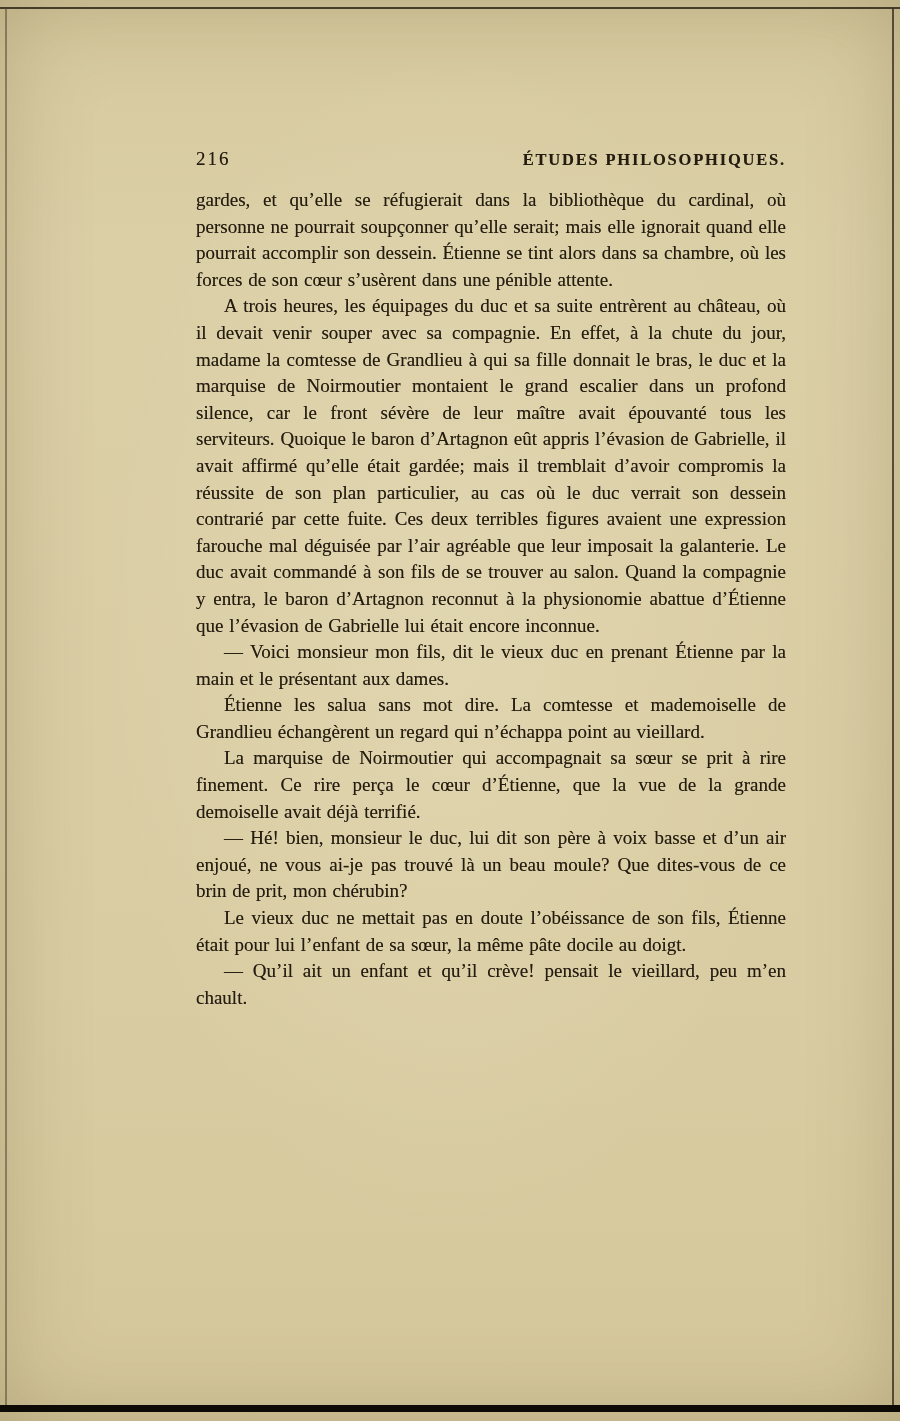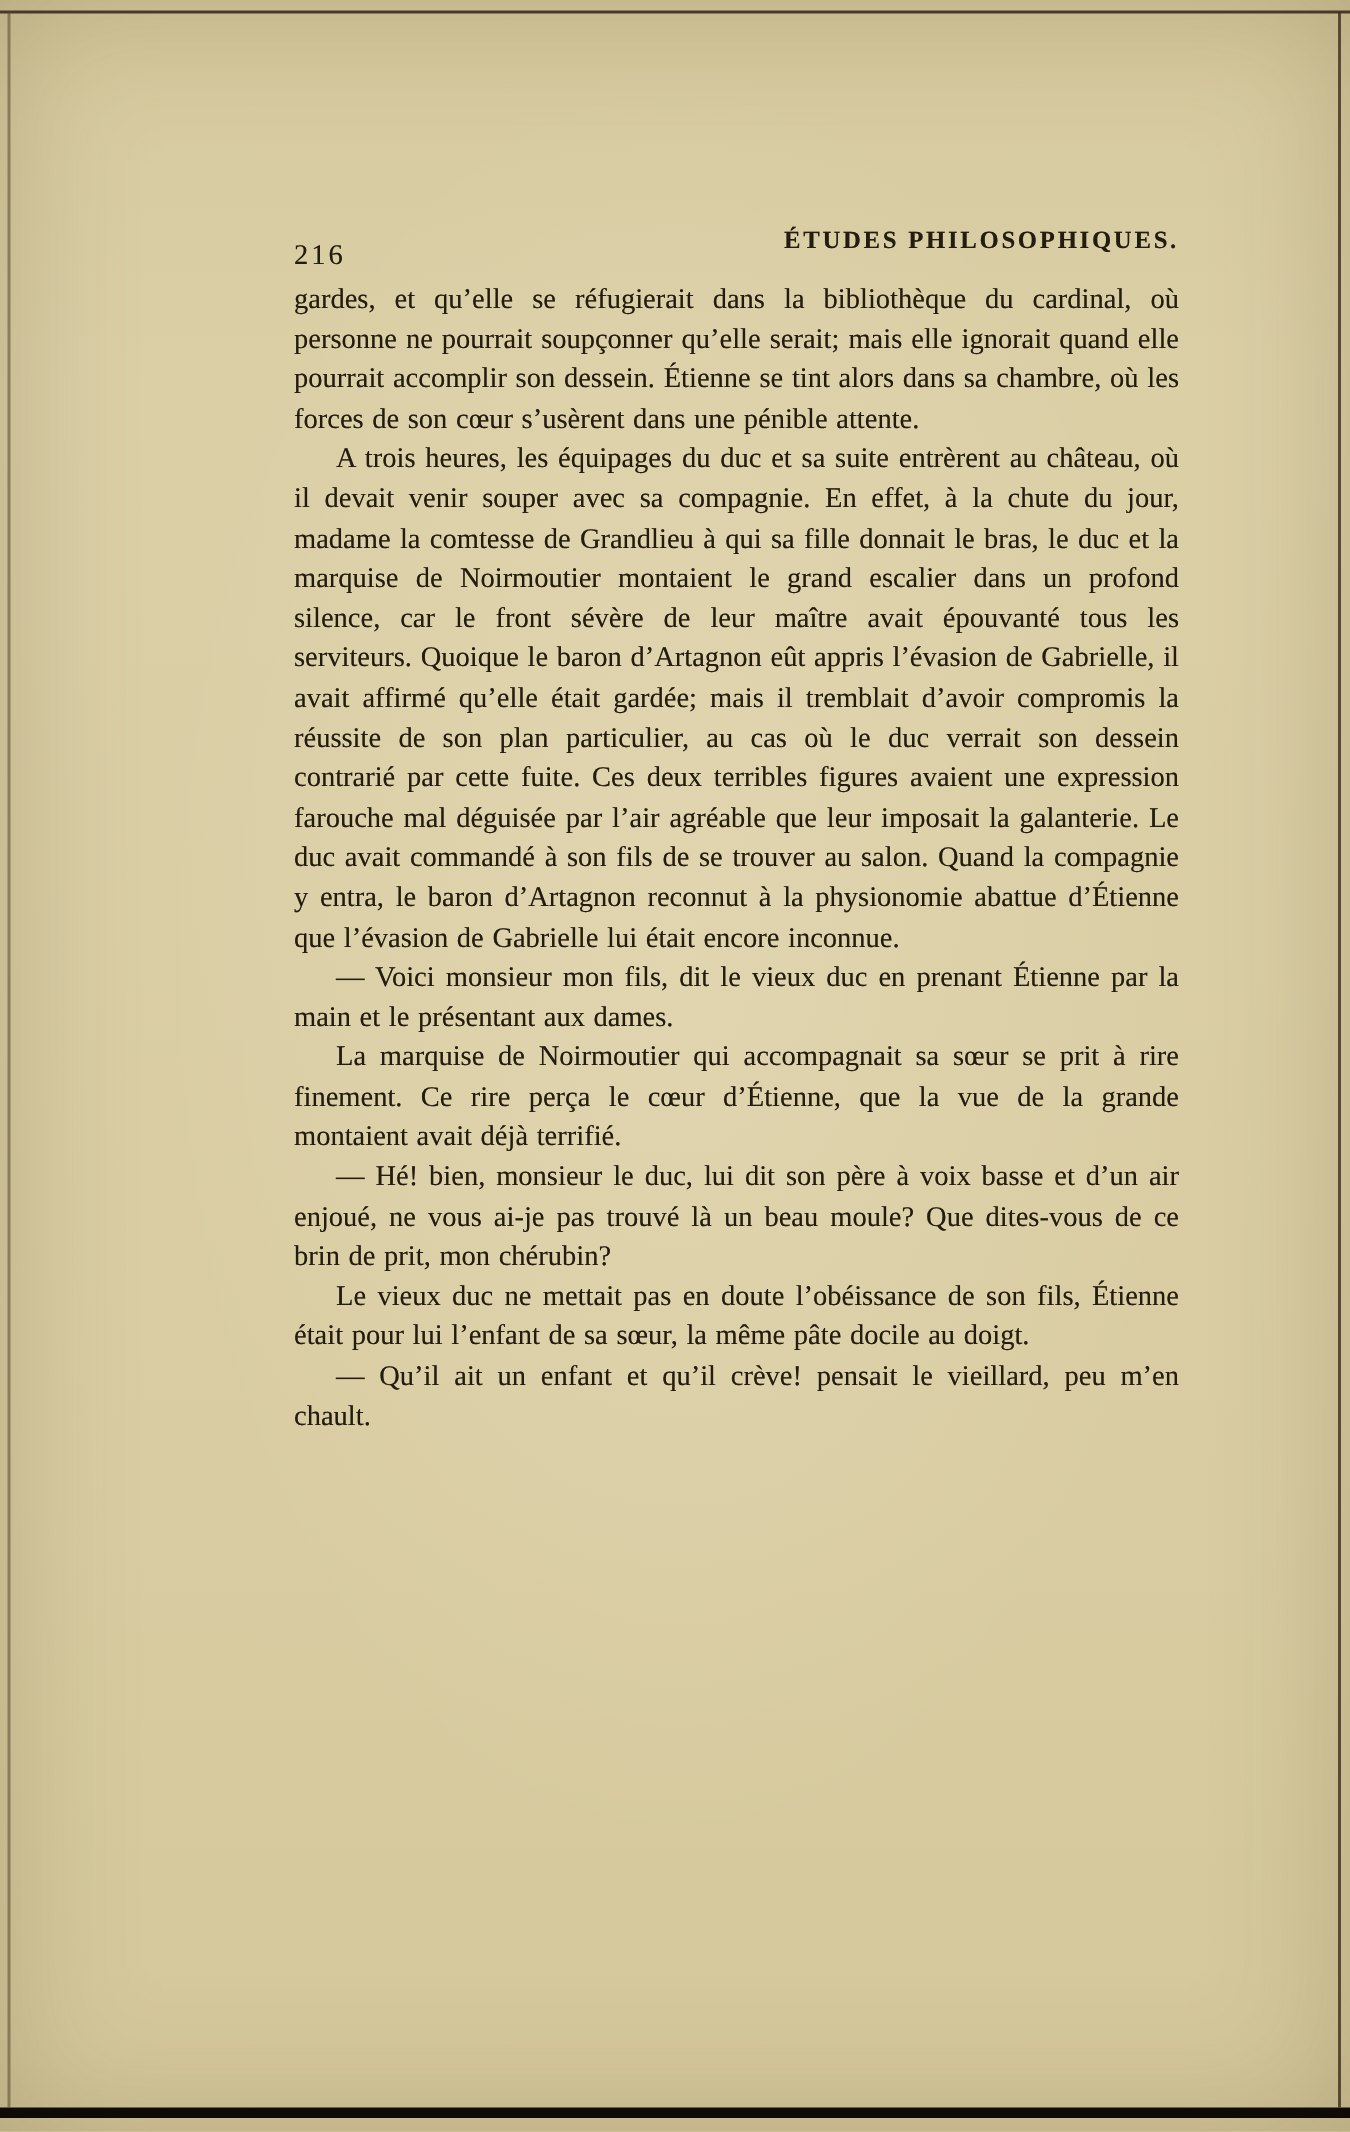--- a/index.html
+++ b/index.html
@@ -41,21 +41,21 @@
   }
 
   .page-header {
     position: relative;
     height: 24px;
     margin-bottom: 15px;
   }
   .page-number {
     position: absolute;
     left: 0;
-    top: 12px;
+    top: 0;
     font-size: 19px;
     letter-spacing: 2px;
   }
   .running-title {
     display: block;
     text-align: right;
     font-size: 16.5px;
     font-weight: 700;
     letter-spacing: 1.8px;
     padding-top: 2px;
@@ -84,20 +84,21 @@
 
     <div class="page-header">
       <span class="page-number">216</span>
       <span class="running-title">ÉTUDES PHILOSOPHIQUES.</span>
     </div>
 
     <div class="page-body">
       <p class="no-indent">gardes, et qu’elle se réfugierait dans la bibliothèque du cardinal, où personne ne pourrait soupçonner qu’elle serait; mais elle ignorait quand elle pourrait accomplir son dessein. Étienne se tint alors dans sa chambre, où les forces de son cœur s’usèrent dans une pénible attente.</p>
       <p>A trois heures, les équipages du duc et sa suite entrèrent au château, où il devait venir souper avec sa compagnie. En effet, à la chute du jour, madame la comtesse de Grandlieu à qui sa fille donnait le bras, le duc et la marquise de Noirmoutier montaient le grand escalier dans un profond silence, car le front sévère de leur maître avait épouvanté tous les serviteurs. Quoique le baron d’Artagnon eût appris l’évasion de Gabrielle, il avait affirmé qu’elle était gardée; mais il tremblait d’avoir compromis la réussite de son plan particulier, au cas où le duc verrait son dessein contrarié par cette fuite. Ces deux terribles figures avaient une expression farouche mal déguisée par l’air agréable que leur imposait la galanterie. Le duc avait commandé à son fils de se trouver au salon. Quand la compagnie y entra, le baron d’Artagnon reconnut à la physionomie abattue d’Étienne que l’évasion de Gabrielle lui était encore inconnue.</p>
       <p>— Voici monsieur mon fils, dit le vieux duc en prenant Étienne par la main et le présentant aux dames.</p>
-      <p>La marquise de Noirmoutier qui accompagnait sa sœur se prit à rire finement. Ce rire perça le cœur d’Étienne, que la vue de la grande montaient avait déjà terrifié.</p>
+      <p>Étienne les salua sans mot dire. La comtesse et mademoiselle de Grandlieu échangèrent un regard qui n’échappa point au vieillard.</p>
+      <p>La marquise de Noirmoutier qui accompagnait sa sœur se prit à rire finement. Ce rire perça le cœur d’Étienne, que la vue de la grande demoiselle avait déjà terrifié.</p>
       <p>— Hé! bien, monsieur le duc, lui dit son père à voix basse et d’un air enjoué, ne vous ai-je pas trouvé là un beau moule? Que dites-vous de ce brin de prit, mon chérubin?</p>
       <p>Le vieux duc ne mettait pas en doute l’obéissance de son fils, Étienne était pour lui l’enfant de sa sœur, la même pâte docile au doigt.</p>
       <p>— Qu’il ait un enfant et qu’il crève! pensait le vieillard, peu m’en chault.</p>
     </div>
 
   </div>
 </div>
 
 </body></html>

